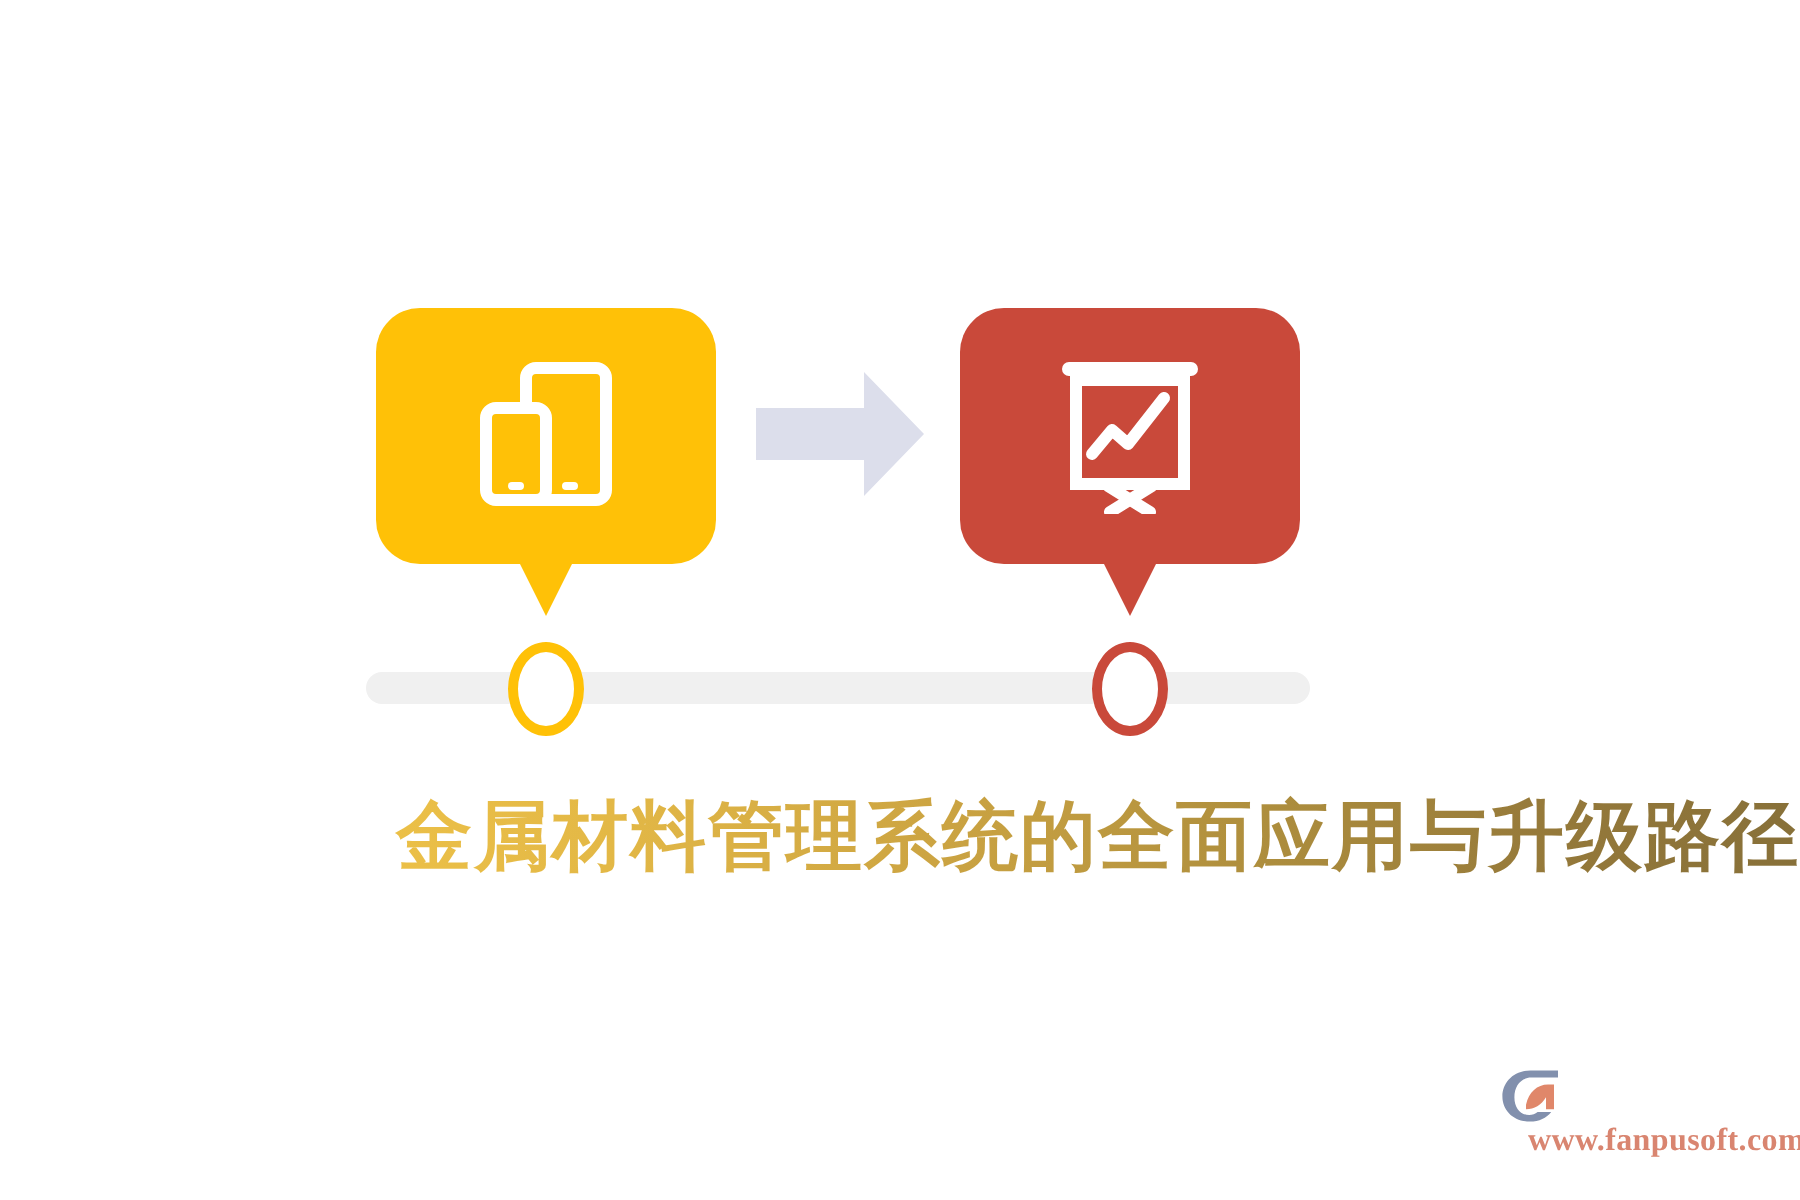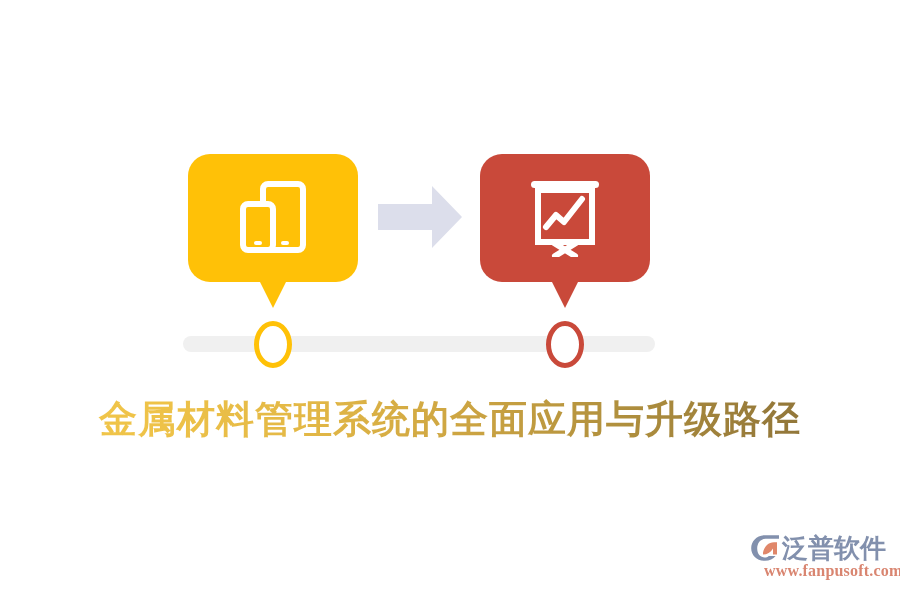--- a/index.html
+++ b/index.html
@@ -99,21 +99,21 @@
     height: 62px;
   }
   .flow-arrow svg { display: block; }
 
   
   .title {
     position: absolute;
     left: 0;
     top: 395px;
     width: 900px;
-    text-align: center;
+    text-align: right;
     font-size: 38px;
     font-weight: 700;
     letter-spacing: 1px;
     line-height: 48px;
     white-space: nowrap;
     background-image: linear-gradient(95deg,
         #F3C94B 0%,
         #EEC248 18%,
         #E3B846 34%,
         #CCA442 52%,
@@ -228,18 +228,17 @@
         <svg width="30" height="28" viewBox="0 0 30 28" aria-hidden="true">
           <path d="M15.2 1.2 C6.8 1.2 1.2 7.2 1.2 14.2 C1.2 21.4 7.0 26.8 15.0 26.8
                    C19.6 26.8 23.2 25.0 25.6 22.0 L18.8 22.0
                    C17.6 23.0 16.2 23.5 14.6 23.5 C10.2 23.5 7.2 20.0 7.2 14.6
                    C7.2 9.0 10.4 4.8 15.6 4.8 L29.0 4.8 L29.0 1.2 Z" fill="#8290AD"></path>
           <path d="M24.0 8.2 C18.6 8.2 14.4 12.0 13.0 18.4 L13.0 20.6
                    C17.2 20.6 20.6 18.6 23.0 14.6 L23.0 20.6 L27.0 20.6
                    L27.0 8.2 Z" fill="#E0876A"></path>
         </svg>
       </span>
-      <span class="wm-name">泛普软件</span>
     </div>
     <div class="wm-url">www.fanpusoft.com</div>
   </div>
 
 </div>
 
 </body></html>

